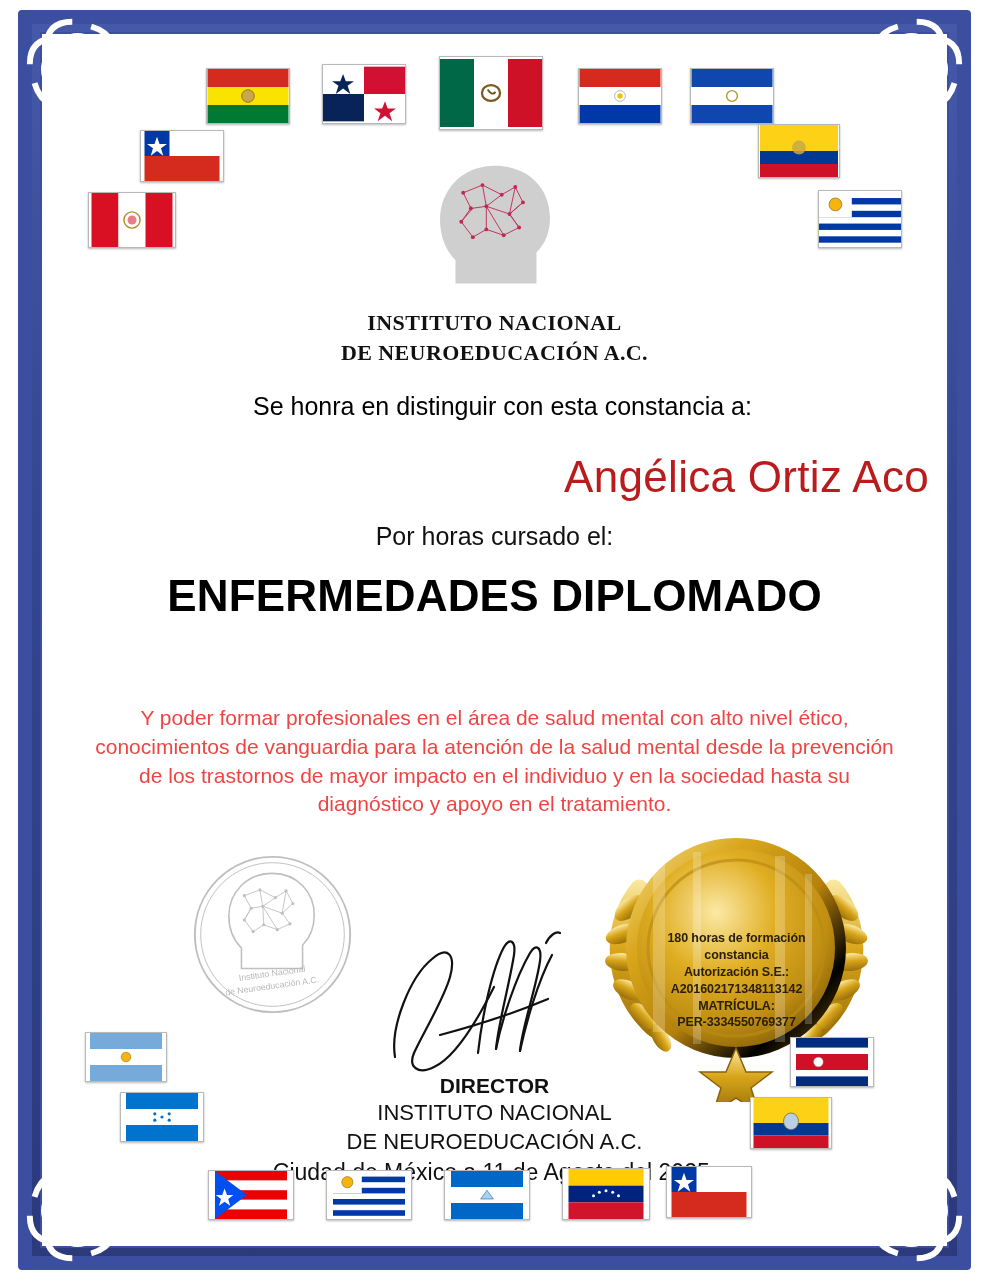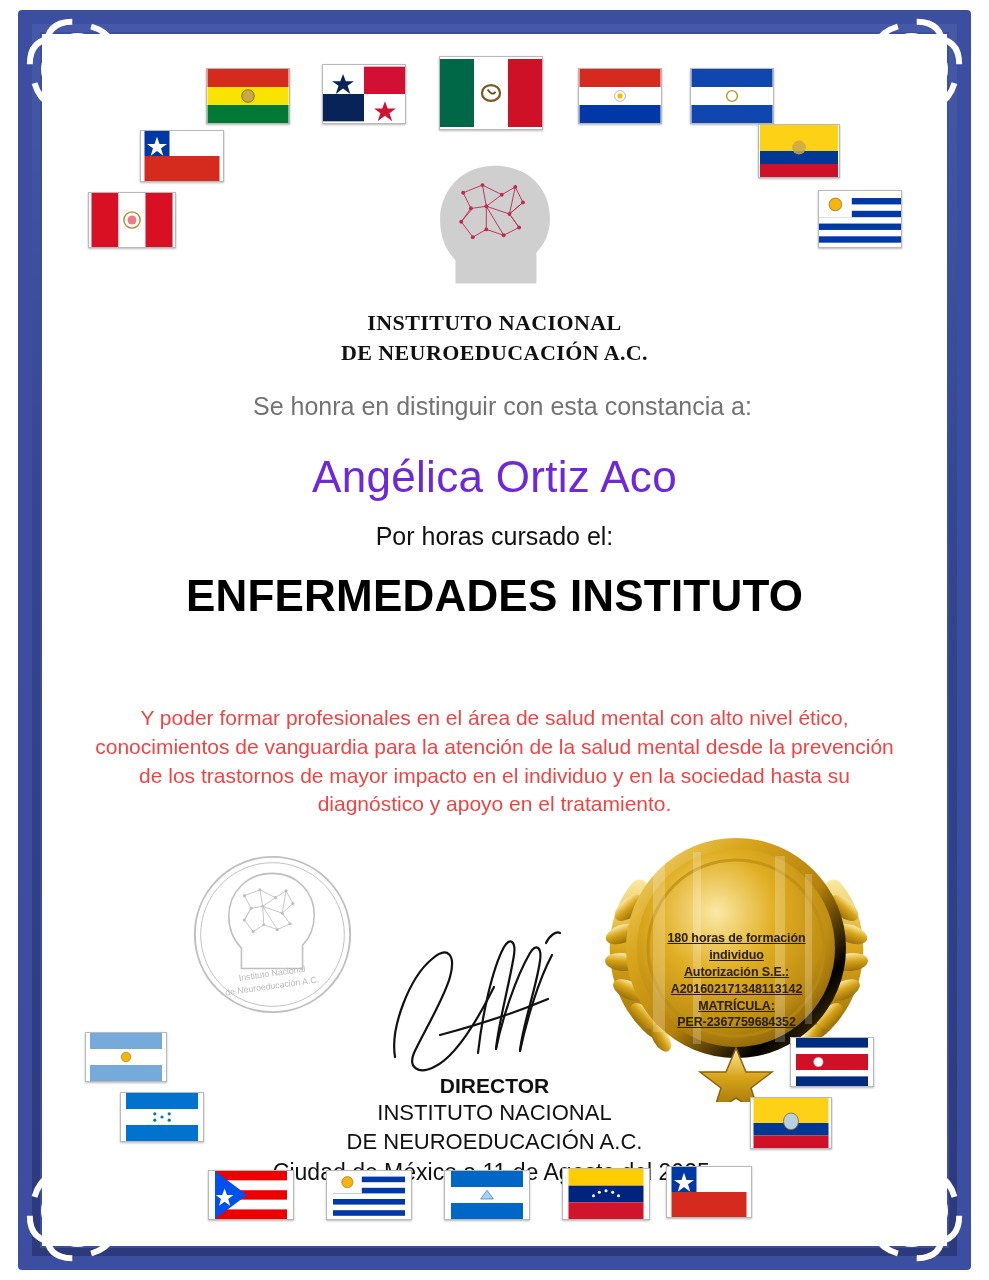--- a/index.html
+++ b/index.html
@@ -75,25 +75,25 @@
   .headlogo svg{width:100%;height:100%;display:block;}
 
   .inst-name{
     position:absolute;left:0;right:0;top:256px;
     font-family:"Liberation Serif", serif;
     font-weight:bold;font-size:22px;letter-spacing:.4px;color:#111;
     line-height:1.35;
   }
   .honra{
     position:absolute;left:16px;right:0;top:340px;
-    font-size:25px;color:#737373;
+    font-size:25px;color:#000000;
   }
   .recipient{
     position:absolute;left:0;right:0;top:400px;
-    font-size:44px;color:#6d28d9;letter-spacing:.3px;
+    font-size:44px;color:#b91c1c;letter-spacing:.3px;text-align:right;
   }
   .porhaber{
     position:absolute;left:0;right:0;top:470px;
     font-size:25px;color:#111;
   }
   .course{
     position:absolute;left:0;right:0;top:516px;
     font-size:44px;font-weight:bold;color:#000;line-height:1.25;
     letter-spacing:.2px;
   }
@@ -126,21 +126,20 @@
   
   .medal{
     position:absolute;right:45px;top:760px;width:295px;height:290px;
   }
   .medal svg{width:100%;height:100%;display:block;}
   .medal-text{
     position:absolute;left:50%;top:118px;transform:translateX(-50%);
     width:185px;text-align:center;
     font-size:12.5px;font-weight:bold;color:#2b2006;line-height:1.35;
     letter-spacing:-.1px;
-    text-decoration:underline;
   }
 </style>
 </head>
 <body>
 
 <div class="page">
 
   <div class="border-outer"></div>
   <div class="border-inner"></div>
   <div class="border-thin"></div>
@@ -304,21 +303,21 @@
       <div>DE NEUROEDUCACIÓN A.C.</div>
     </div>
 
     <div class="honra">Se honra en distinguir con esta constancia a:</div>
 
     <div class="recipient">Angélica Ortiz Aco</div>
 
     <div class="porhaber">Por horas cursado el:</div>
 
     <div class="course">
-      <div>ENFERMEDADES INSTITUTO</div>
+      <div>ENFERMEDADES DIPLOMADO</div>
     </div>
 
     <div class="blurb">Y poder formar profesionales en el área de salud mental con alto nivel ético, conocimientos de vanguardia para la atención de la salud mental desde la prevención de los trastornos de mayor impacto en el individuo y en la sociedad hasta su diagnóstico y apoyo en el tratamiento.</div>
 
     <div class="stamp">
       <svg viewBox="0 0 170 170">
         <circle cx="85" cy="85" r="80" fill="none" stroke="#8b8b8b" stroke-width="2"></circle>
         <circle cx="85" cy="85" r="74" fill="none" stroke="#8b8b8b" stroke-width="1"></circle>
         <path d="M85 22 C58 22 40 42 40 66 C40 82 47 93 53 99 L53 120 L116 120 L116 96 C124 88 128 78 128 65 C128 41 110 22 85 22 Z" fill="none" stroke="#8b8b8b" stroke-width="1.6"></path>
         <g stroke="#8b8b8b" stroke-width=".9" fill="none">
@@ -422,25 +421,25 @@
           <rect x="104" y="40" width="8" height="192"></rect>
           <rect x="186" y="44" width="10" height="186"></rect>
           <rect x="216" y="62" width="7" height="150"></rect>
         </g>
 
         <path d="M147 236 l10 24 h26 l-21 16 8 25 -23-15 -23 15 8-25 -21-16h26z" fill="url(#gold2)" stroke="#8a6209" stroke-width="1.5"></path>
       </svg>
 
       <div class="medal-text">
         <div>180 horas de formación</div>
-        <div>individuo</div>
+        <div>constancia</div>
         <div>Autorización S.E.:</div>
         <div>A201602171348113142</div>
         <div>MATRÍCULA:</div>
-        <div>PER-2367759684352</div>
+        <div>PER-3334550769377</div>
       </div>
     </div>
 
     <div class="flag" style="left:25px;top:980px;width:80px;height:48px;">
       <svg viewBox="0 0 90 60">
           <rect width="90" height="20" fill="#75aadb"></rect>
           <rect y="20" width="90" height="20" fill="#fff"></rect>
           <rect y="40" width="90" height="20" fill="#75aadb"></rect>
           <circle cx="45" cy="30" r="6" fill="#f6b40e" stroke="#8a6d1f" stroke-width=".7"></circle>
         </svg>

